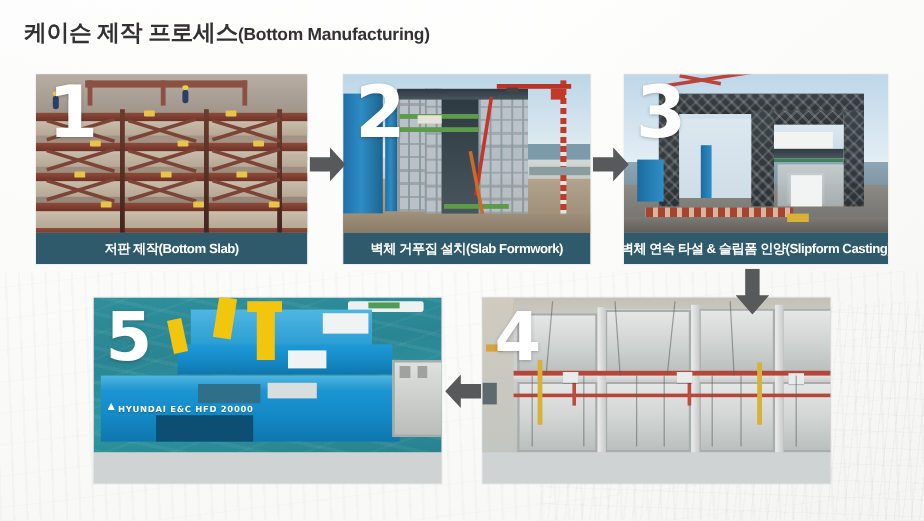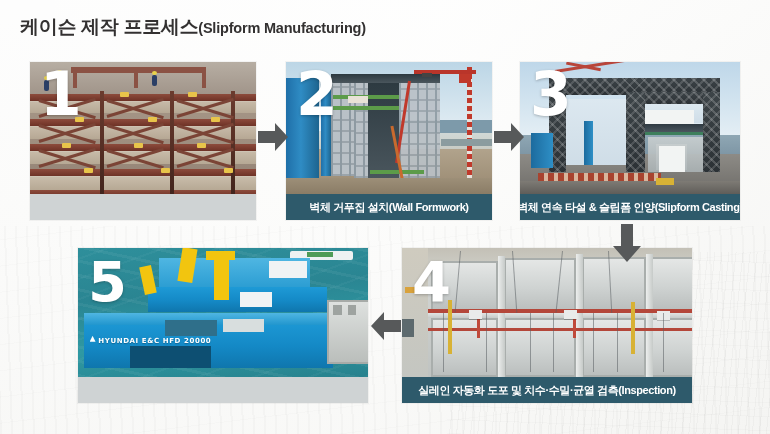--- a/index.html
+++ b/index.html
@@ -142,21 +142,21 @@
   .sc5 .small-ship{position:absolute;background:#eef1f2;}
 </style>
 </head>
 <body>
 
 <div id="bg-wash"></div>
 
 <div id="stage">
 
   <div id="title">
-    <span>케이슨 제작 프로세스</span><span class="en">(Slipform Manufacturing)</span>
+    <span>케이슨 제작 프로세스</span><span class="en">(Bottom Manufacturing)</span>
   </div>
 
   <div class="panel" style="left:30px;top:62px;width:226px;height:158px;">
     <div class="photo">
       <div class="sc1">
         <div class="topstrip"></div>
         <div class="gantry"></div>
         <div class="gl" style="left:19%"></div>
         <div class="gl" style="left:46%"></div>
         <div class="gl" style="left:76%"></div>
@@ -201,20 +201,21 @@
         <div class="dot" style="left:74%;top:61%"></div>
         <div class="dot" style="left:24%;top:80%"></div>
         <div class="dot" style="left:58%;top:80%"></div>
         <div class="dot" style="left:86%;top:80%"></div>
         <div class="worker" style="left:6%;top:14%"></div>
         <div class="worker" style="left:12%;top:9%"></div>
         <div class="worker" style="left:54%;top:10%"></div>
       </div>
       <div class="num">1</div>
     </div>
+    <div class="cap">저판 제작(Bottom Slab)</div>
   </div>
 
   <div class="arrow" style="left:258px;top:123px;">
     <svg width="30" height="28" viewBox="0 0 30 28">
       <polygon points="0,8 17,8 17,0 30,14 17,28 17,20 0,20" fill="#57595a"></polygon>
     </svg>
   </div>
 
   <div class="panel" style="left:286px;top:62px;width:206px;height:158px;">
     <div class="photo">
@@ -237,21 +238,21 @@
         <div class="pole" style="left:56%;top:48%;height:42%;transform:rotate(-11deg)"></div>
         <div class="craneM" style="left:88%;top:4%;height:88%"></div>
         <div class="jib" style="left:62%;top:6%;width:30%"></div>
         <div class="cab" style="left:84%;top:9%"></div>
         <div class="jib" style="left:66%;top:8%;width:5%;background:#444"></div>
         <div style="position:absolute;left:75%;top:58%;width:25%;height:6%;background:#8b9c9f"></div>
         <div style="position:absolute;left:0;top:88%;width:100%;height:12%;background:linear-gradient(180deg,#9d8f78,#8a7c66)"></div>
       </div>
       <div class="num">2</div>
     </div>
-    <div class="cap">벽체 거푸집 설치(Wall Formwork)</div>
+    <div class="cap">벽체 거푸집 설치(Slab Formwork)</div>
   </div>
 
   <div class="arrow" style="left:494px;top:123px;">
     <svg width="30" height="28" viewBox="0 0 30 28">
       <polygon points="0,8 17,8 17,0 30,14 17,28 17,20 0,20" fill="#57595a"></polygon>
     </svg>
   </div>
 
   <div class="panel" style="left:520px;top:62px;width:220px;height:158px;">
     <div class="photo">
@@ -366,16 +367,15 @@
         <div class="wire" style="left:52%;top:50%;height:46%"></div>
         <div class="wire" style="left:66%;top:50%;height:46%"></div>
         <div class="wire" style="left:74%;top:50%;height:46%"></div>
         <div class="wire" style="left:90%;top:50%;height:46%"></div>
         <div style="position:absolute;left:0;top:0;width:9%;height:100%;background:linear-gradient(180deg,#cfcbbf,#c4c6c1)"></div>
         <div class="orange" style="left:1%;top:30%;width:5%;height:5%"></div>
         <div style="position:absolute;left:0;top:55%;width:4%;height:14%;background:#5d6a6e"></div>
       </div>
       <div class="num small">4</div>
     </div>
-    <div class="cap">실레인 자동화 도포 및 치수·수밀·균열 검측(Inspection)</div>
   </div>
 
 </div>
 
 </body></html>

